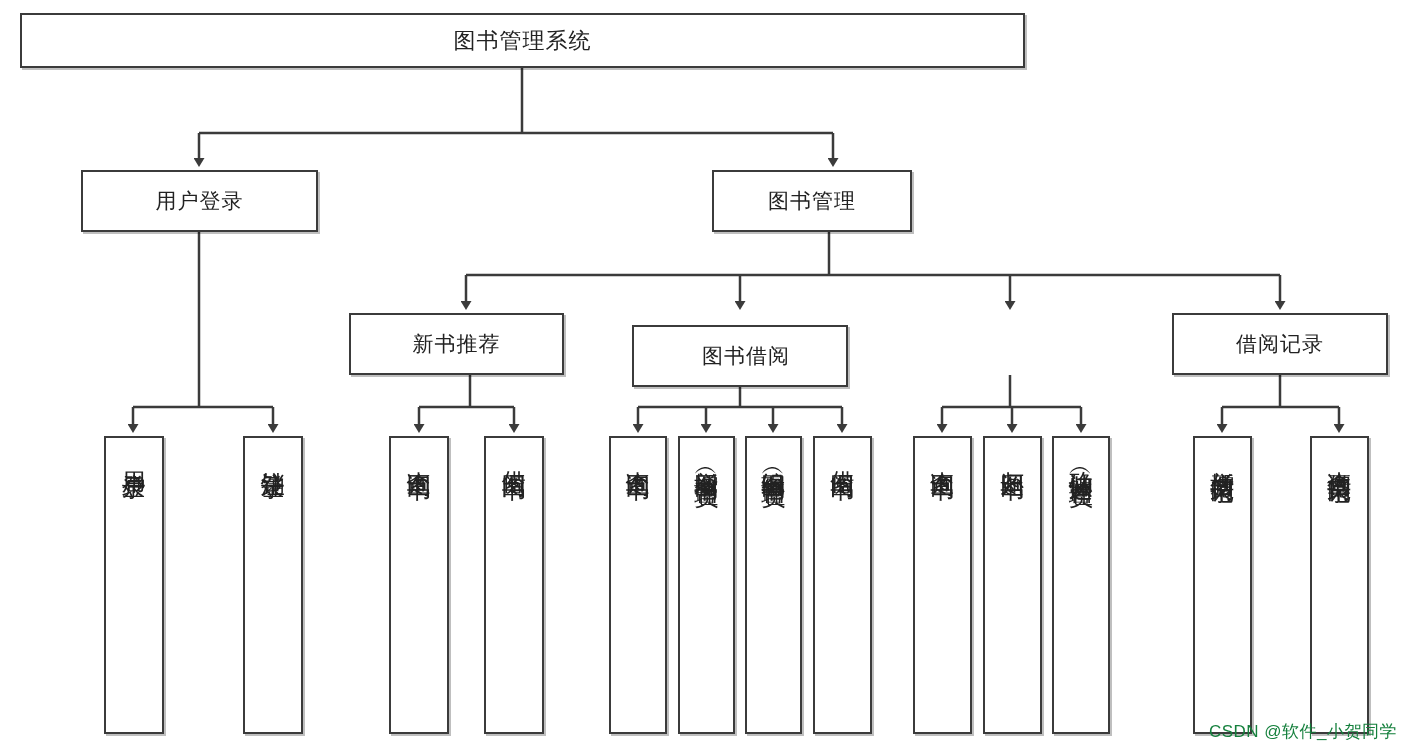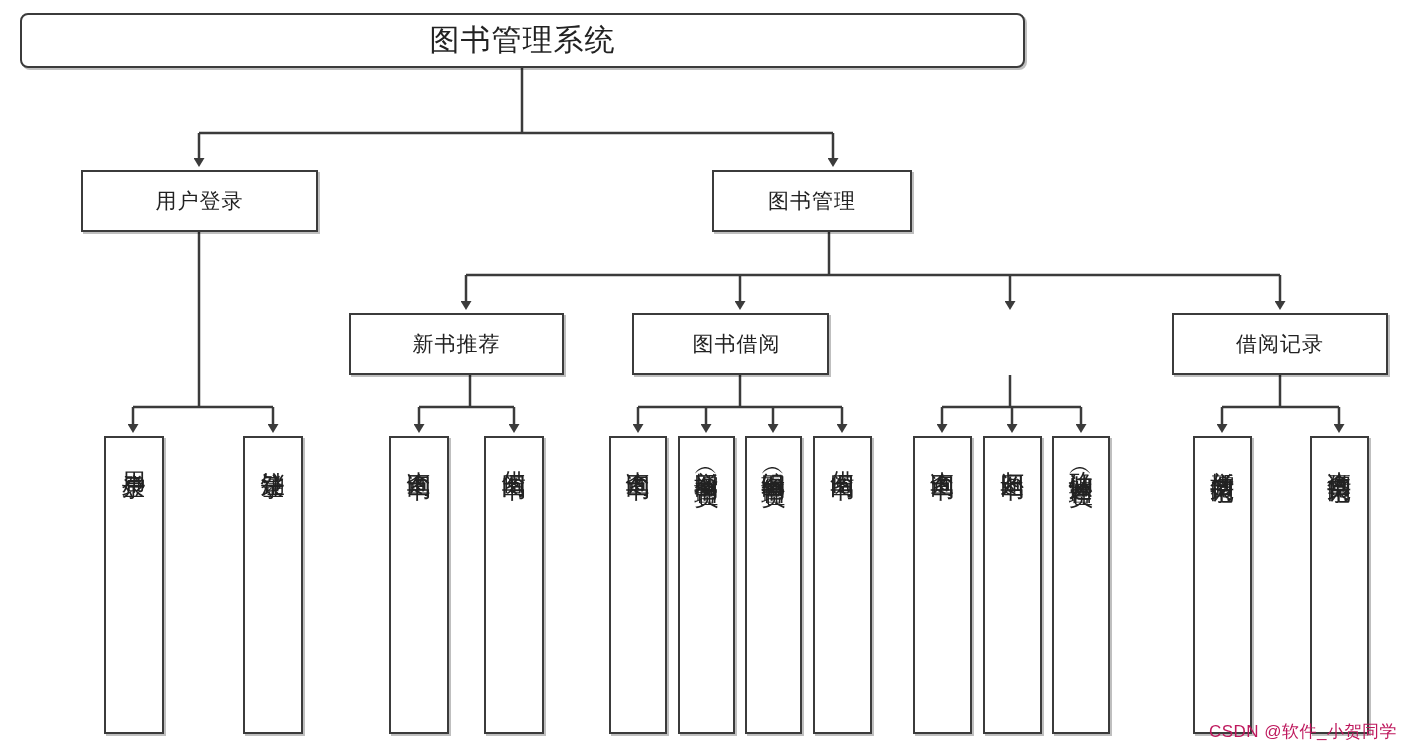--- a/index.html
+++ b/index.html
@@ -47,29 +47,28 @@
   }
   .node.v .vtext {
     writing-mode: vertical-rl;
     text-orientation: upright;
     font-size: 24px;
     line-height: 1.06;
     letter-spacing: 2px;
     white-space: nowrap;
   }
   .node.root {
-    font-size: 30px;
-    border-radius: 8px;
+    font-size: 22px;
   }
   .watermark {
     position: absolute;
     right: 8px;
     bottom: 4px;
     font-size: 17px;
-    color: #be185d;
+    color: #15803d;
     white-space: nowrap;
     letter-spacing: 0.5px;
   }
 </style>
 </head>
 <body>
 
 <div id="canvas">
 
   <svg id="wires" viewBox="0 0 1405 747">
@@ -129,21 +128,21 @@
   <div class="node h" id="node-l2-0" style="left: 81px; top: 170px; width: 237px; height: 62px;">
     <span>用户登录</span>
   </div>
   <div class="node h" id="node-l2-1" style="left: 712px; top: 170px; width: 200px; height: 62px;">
     <span>图书管理</span>
   </div>
 
   <div class="node h" id="node-l3-0" style="left: 349px; top: 313px; width: 215px; height: 62px;">
     <span>新书推荐</span>
   </div>
-  <div class="node h" id="node-l3-1" style="left: 632px; top: 313px; width: 197px; height: 62px; padding-left: 12px;">
+  <div class="node h" id="node-l3-1" style="left: 632px; top: 325px; width: 216px; height: 62px; padding-left: 12px;">
     <span>图书借阅</span>
   </div>
   <div class="node h" id="node-l3-3" style="left: 1172px; top: 313px; width: 216px; height: 62px;">
     <span>借阅记录</span>
   </div>
 
   <div class="node v" id="node-leaf-0" style="left: 104px; top: 436px; width: 60px; height: 298px;">
     <span class="vtext">用户登录</span>
   </div>
   <div class="node v" id="node-leaf-1" style="left: 243px; top: 436px; width: 60px; height: 298px;">

